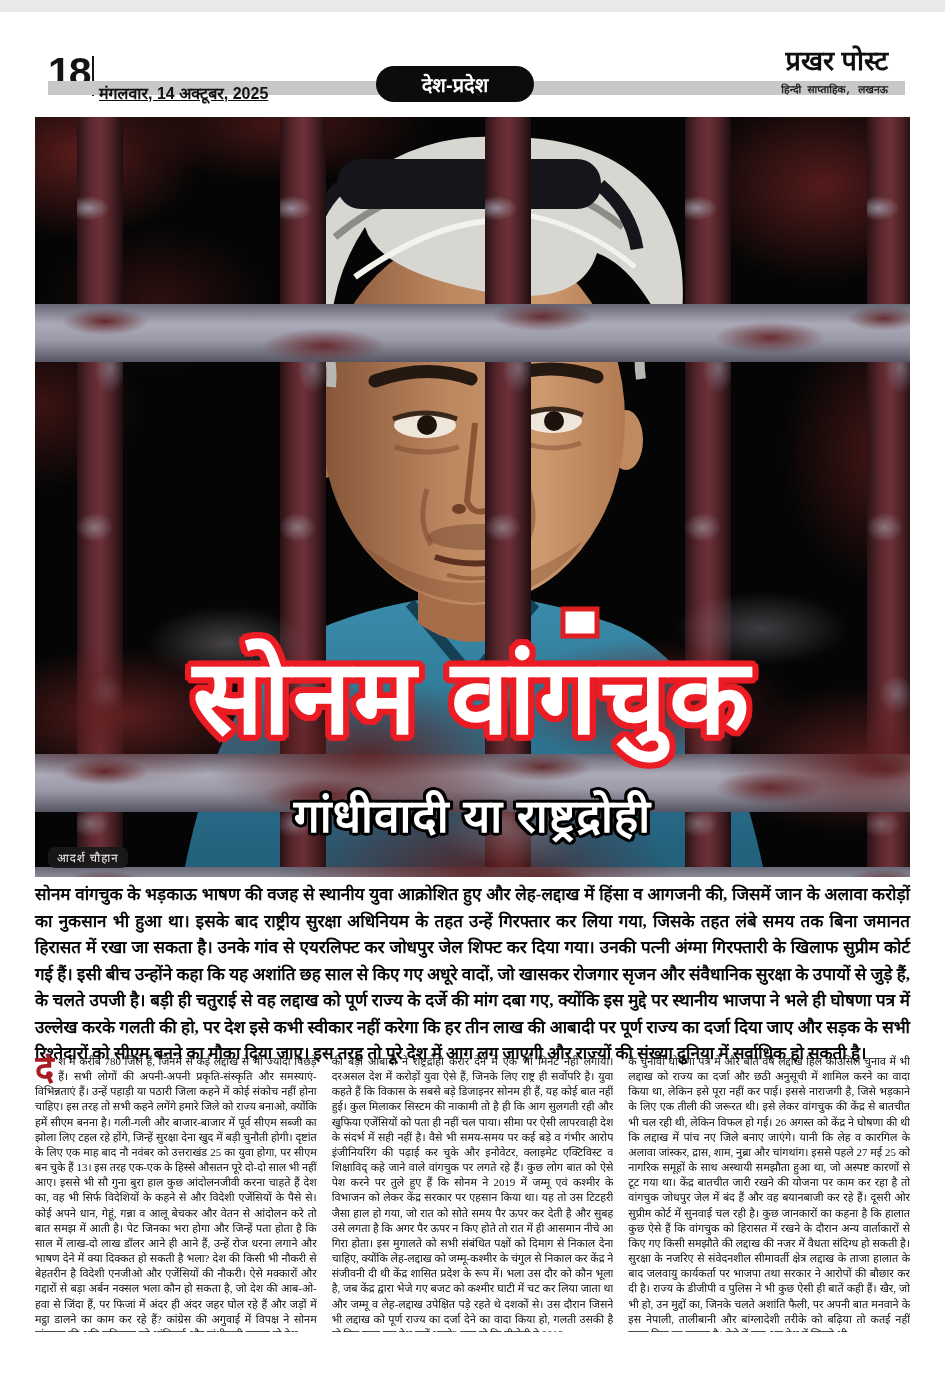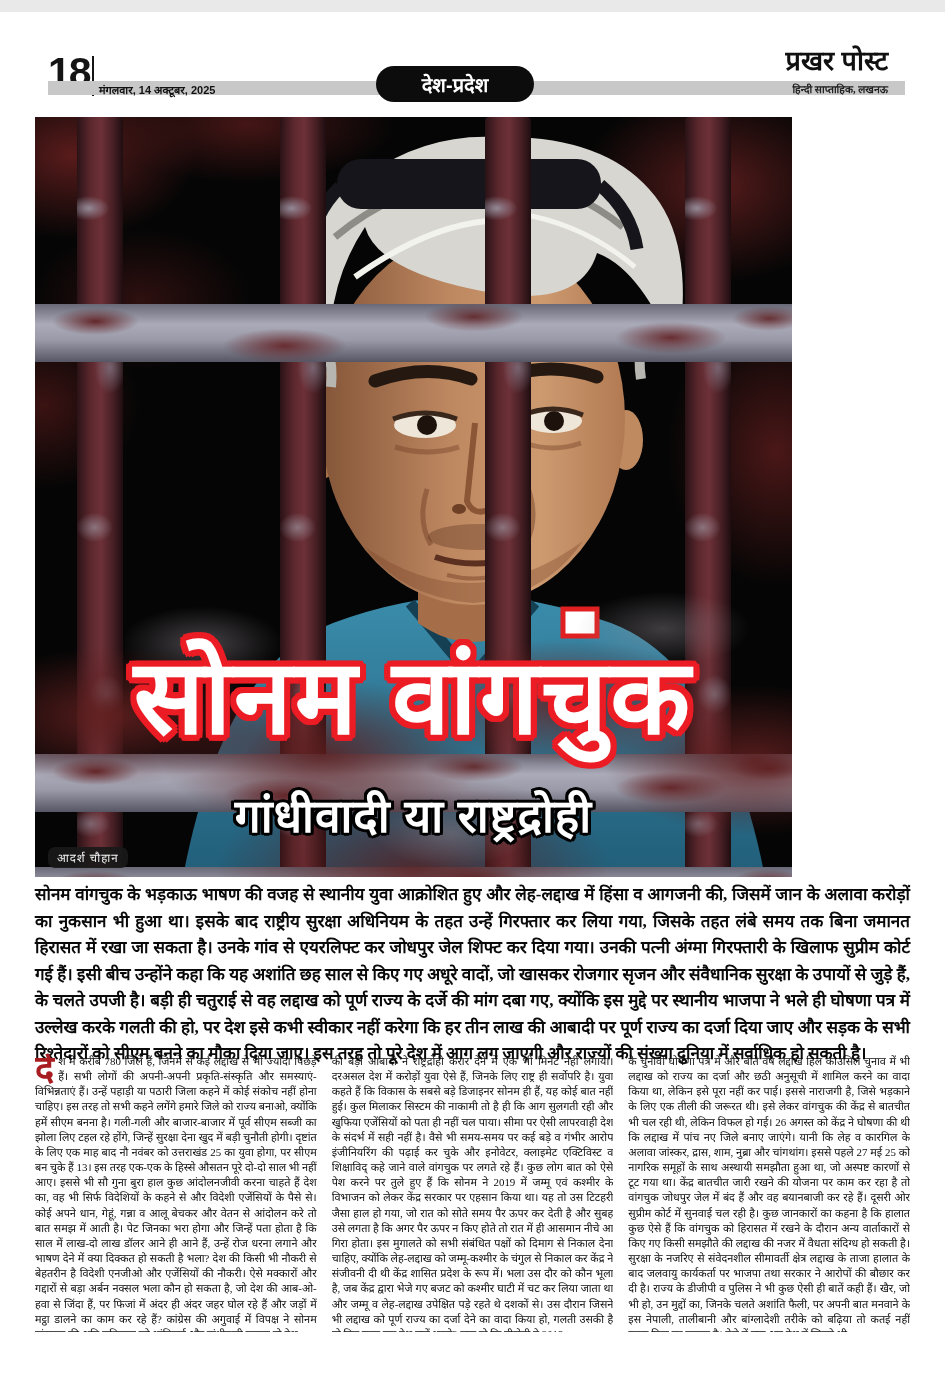--- a/index.html
+++ b/index.html
@@ -5,31 +5,31 @@
   html,body{margin:0;padding:0;background:#e9e9e9;}
   #page{position:relative;width:945px;height:1375px;background:#ffffff;margin:12px auto;
         font-family:"Liberation Serif",serif;overflow:hidden;}
 
   
   .pagenum{position:absolute;left:48px;top:40px;font-family:"Liberation Sans",sans-serif;
            font-weight:bold;font-size:41px;letter-spacing:-2px;color:#141414;line-height:1;}
   .pagenum-rule{position:absolute;left:92px;top:44px;width:2px;height:40px;background:#141414;}
   .graybar{position:absolute;left:48px;top:69px;width:857px;height:14px;background:#c8c8c8;}
   .dateline{position:absolute;left:99px;top:70px;font-family:"Liberation Sans",sans-serif;
-            font-weight:bold;font-size:11px;color:#111;}
+            font-weight:bold;font-size:16px;color:#111;text-decoration:underline;}
   .section-pill{position:absolute;left:376px;top:54px;width:158px;height:36px;background:#0c0c0c;
                 border-radius:18px;color:#fff;display:flex;align-items:center;justify-content:center;
                 font-family:"Liberation Sans",sans-serif;font-weight:bold;font-size:20px;text-align:center;}
   .masthead{position:absolute;right:57px;top:36px;font-family:"Liberation Sans",sans-serif;
             font-weight:bold;font-size:27px;color:#101010;line-height:1;text-align:center;}
-  .masthead-sub{position:absolute;right:57px;top:70px;font-family:Liberation Serif, serif;
+  .masthead-sub{position:absolute;right:57px;top:70px;font-family:Liberation Mono, monospace;
                 font-weight:bold;font-size:10.5px;color:#222;}
 
   
-  .photo{position:absolute;left:35px;top:105px;width:757px;height:760px;overflow:hidden;
+  .photo{position:absolute;left:35px;top:105px;width:875px;height:760px;overflow:hidden;
          background-color:#050505;
          background-image:
            radial-gradient(ellipse 190px 130px at 5% 5%, rgba(99,30,30,.9), transparent 65%),
            radial-gradient(ellipse 230px 90px at 28% 1%, rgba(90,27,27,.75), transparent 65%),
            radial-gradient(ellipse 210px 150px at 90% 9%, rgba(99,31,31,.85), transparent 65%),
            radial-gradient(ellipse 170px 210px at 98% 44%, rgba(92,28,28,.8), transparent 65%),
            radial-gradient(ellipse 150px 130px at 1% 38%, rgba(88,26,26,.65), transparent 65%),
            radial-gradient(ellipse 170px 110px at 14% 24%, rgba(86,26,26,.5), transparent 65%);}
   .photo svg{position:absolute;left:0;top:0;}
 

